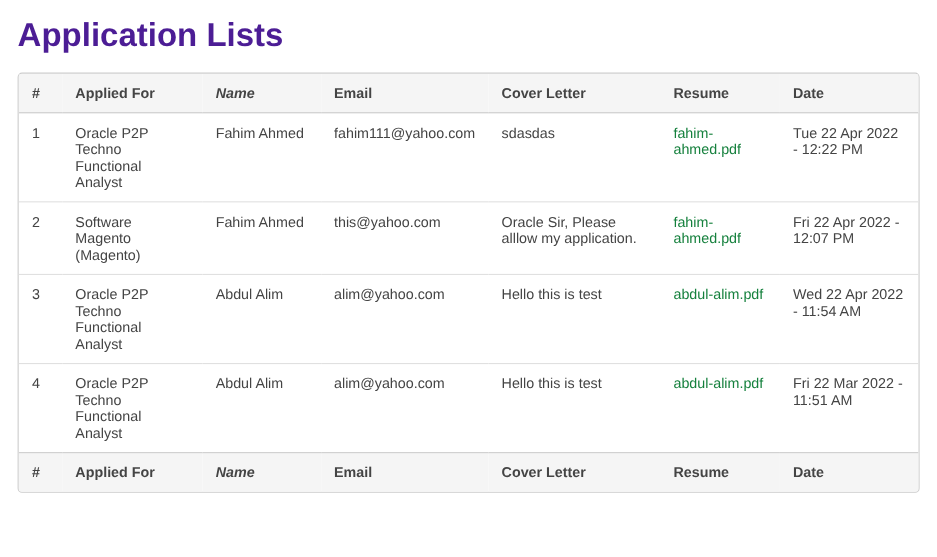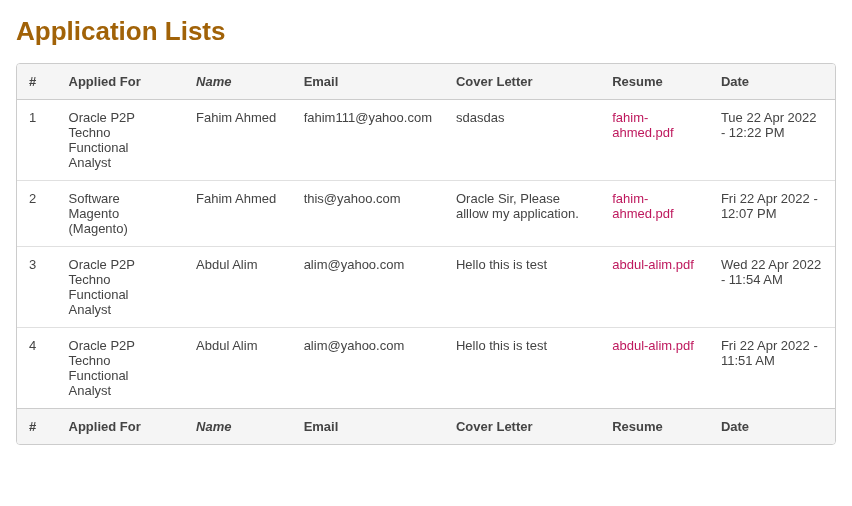--- a/index.html
+++ b/index.html
@@ -12,23 +12,23 @@
       font-family: Arial, sans-serif;
       font-size: 13px;
       background: #fff;
       color: #333;
       padding: 16px;
       width: 852px;
       min-height: 506px;
     }
 
     .page-title {
-      font-size: 26px;
+      font-size: 30px;
       font-weight: 600;
-      color: #a16207;
+      color: #4c1d95;
       margin-bottom: 16px;
     }
 
     .table-container {
       border: 1px solid #ccc;
       border-radius: 4px;
       overflow: hidden;
     }
 
     table {
@@ -61,21 +61,21 @@
     tbody tr:last-child td {
       border-bottom: none;
     }
 
     tfoot th {
       border-top: 1px solid #ccc;
       border-bottom: none;
     }
 
     .link {
-      color: #be185d;
+      color: #15803d;
       text-decoration: none;
     }
 
     .num-col {
       width: 40px;
     }
 
     .applied-col {
       width: 130px;
     }
@@ -147,21 +147,21 @@
       <td><a class="link" href="#">abdul-alim.pdf</a></td>
       <td>Wed 22 Apr 2022 - 11:54 AM</td>
     </tr>
         <tr>
       <td>4</td>
       <td>Oracle P2P Techno Functional Analyst</td>
       <td>Abdul Alim</td>
       <td>alim@yahoo.com</td>
       <td>Hello this is test</td>
       <td><a class="link" href="#">abdul-alim.pdf</a></td>
-      <td>Fri 22 Apr 2022 - 11:51 AM</td>
+      <td>Fri 22 Mar 2022 - 11:51 AM</td>
     </tr>
       </tbody>
     <tfoot>
       <tr>
         <th class="num-col">#</th>
         <th class="applied-col">Applied For</th>
         <th class="name-col">Name</th>
         <th class="email-col">Email</th>
         <th class="cover-col">Cover Letter</th>
         <th class="resume-col">Resume</th>

